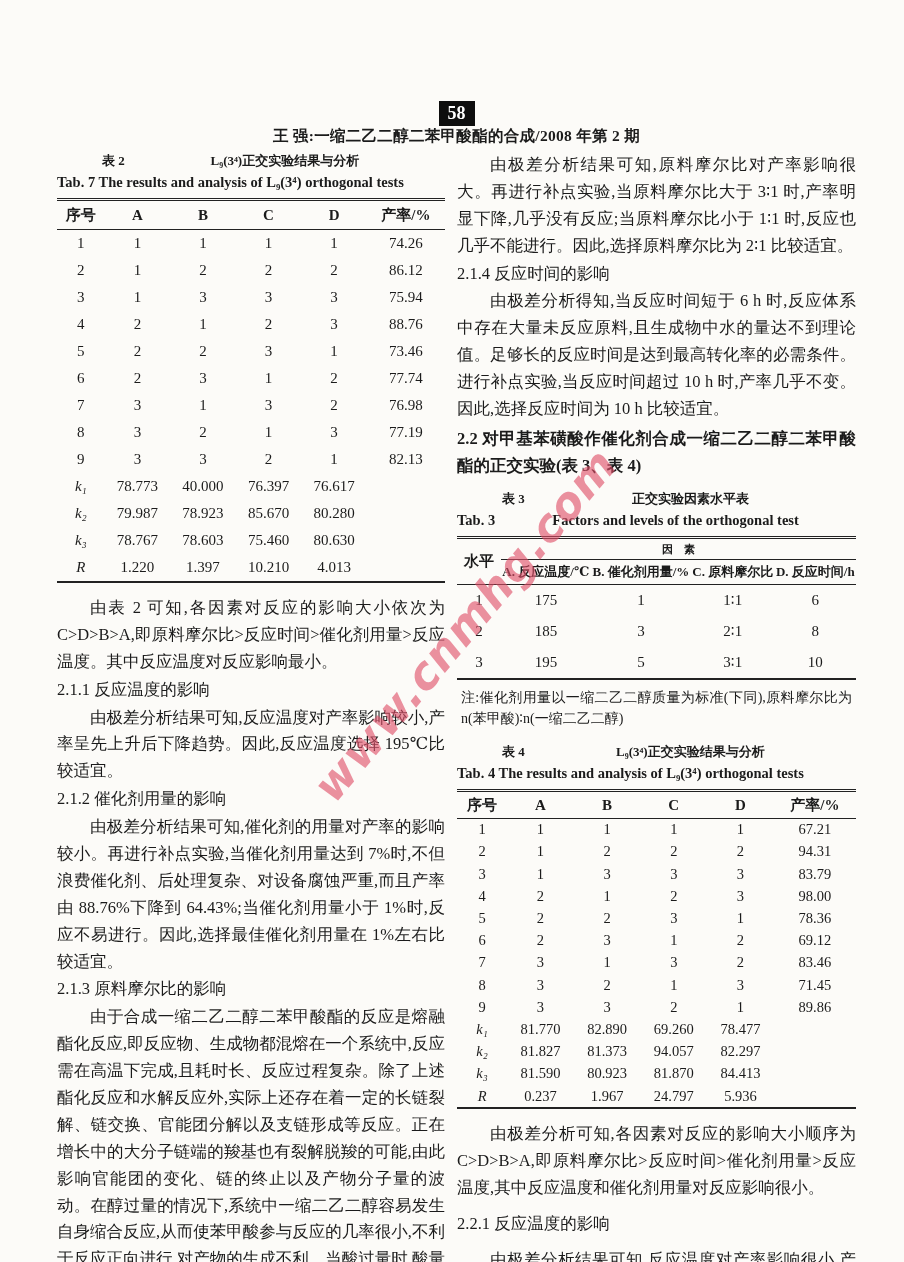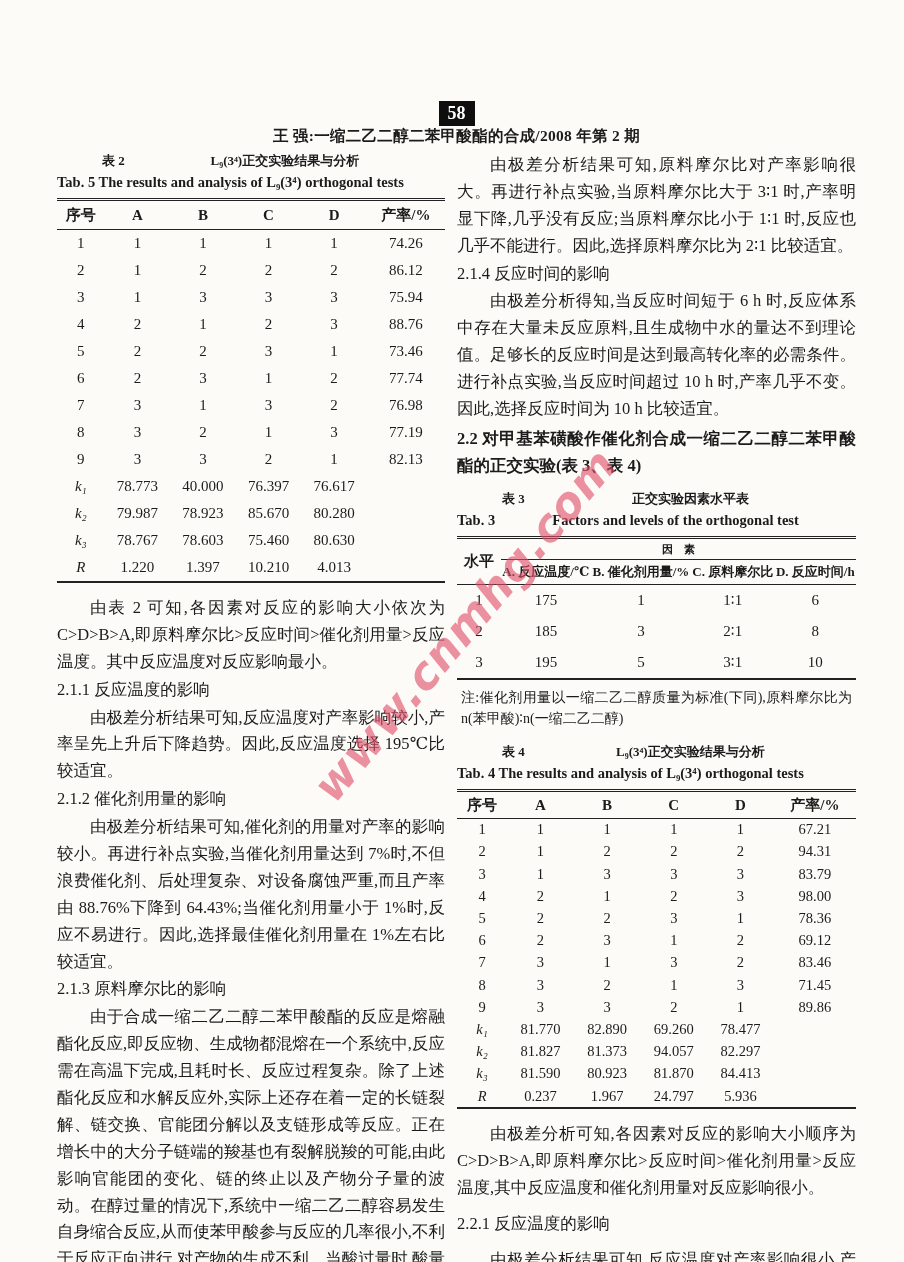--- a/index.html
+++ b/index.html
@@ -95,21 +95,21 @@
   </div>
 
   <div class="columns">
 
     <div class="col-left">
 
       <div class="tbl-cap-zh">
         <span class="lbl">表 2</span>
         <span class="ttl">L₉(3⁴)正交实验结果与分析</span>
       </div>
-      <div class="tbl-cap-en">Tab. 5  The results and analysis of L₉(3⁴) orthogonal tests</div>
+      <div class="tbl-cap-en">Tab. 7  The results and analysis of L₉(3⁴) orthogonal tests</div>
 
       <table class="data">
         <thead>
           <tr>
             <th>序号</th>
             <th>A</th>
             <th>B</th>
             <th>C</th>
             <th>D</th>
             <th>产率/%</th>

